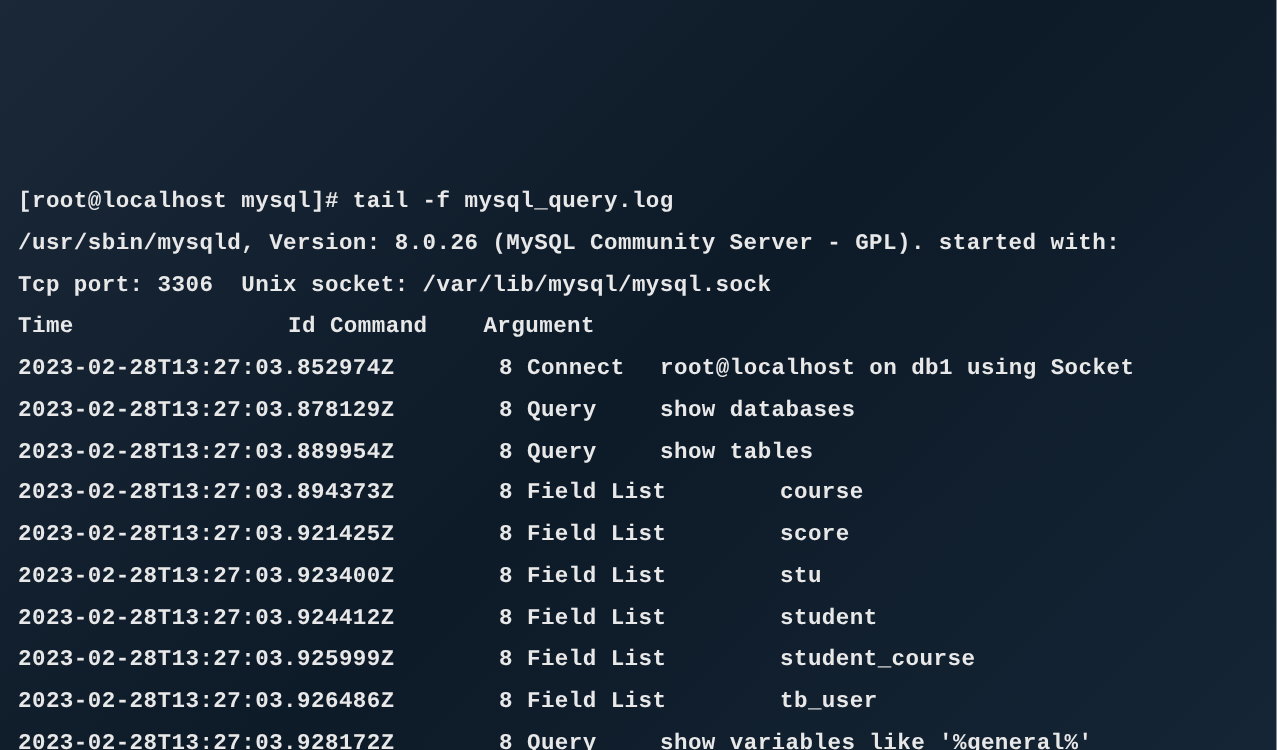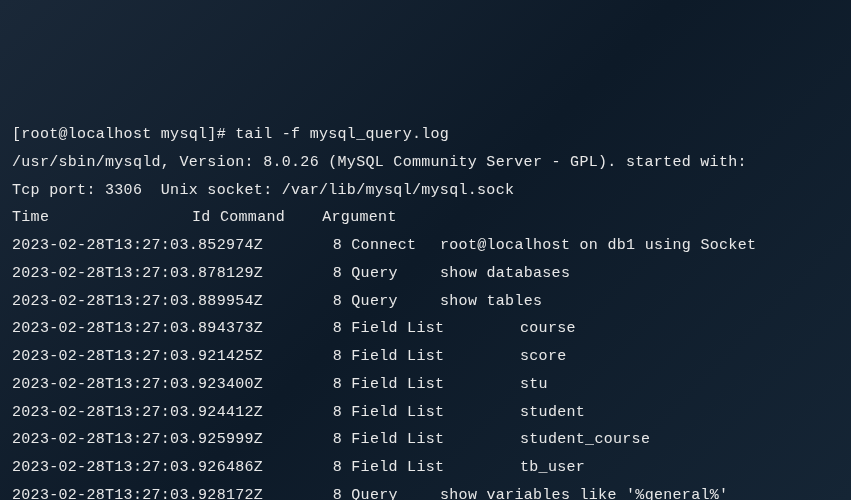--- a/index.html
+++ b/index.html
@@ -1,18 +1,19 @@
 <!DOCTYPE html>
 <html><head>
   <meta charset="utf-8">
   <style>
     * {
       margin: 0;
       padding: 0;
       box-sizing: border-box;
+      font-weight: bold;
     }
     body {
       background: linear-gradient(135deg, #1a2838 0%, #0d1a28 50%, #152535 100%);
       font-family: 'Consolas', 'Monaco', 'Courier New', monospace;
       font-size: 15px;
       color: #e8e8e8;
       padding: 10px 12px;
       width: 851px;
       height: 500px;
       overflow: hidden;

